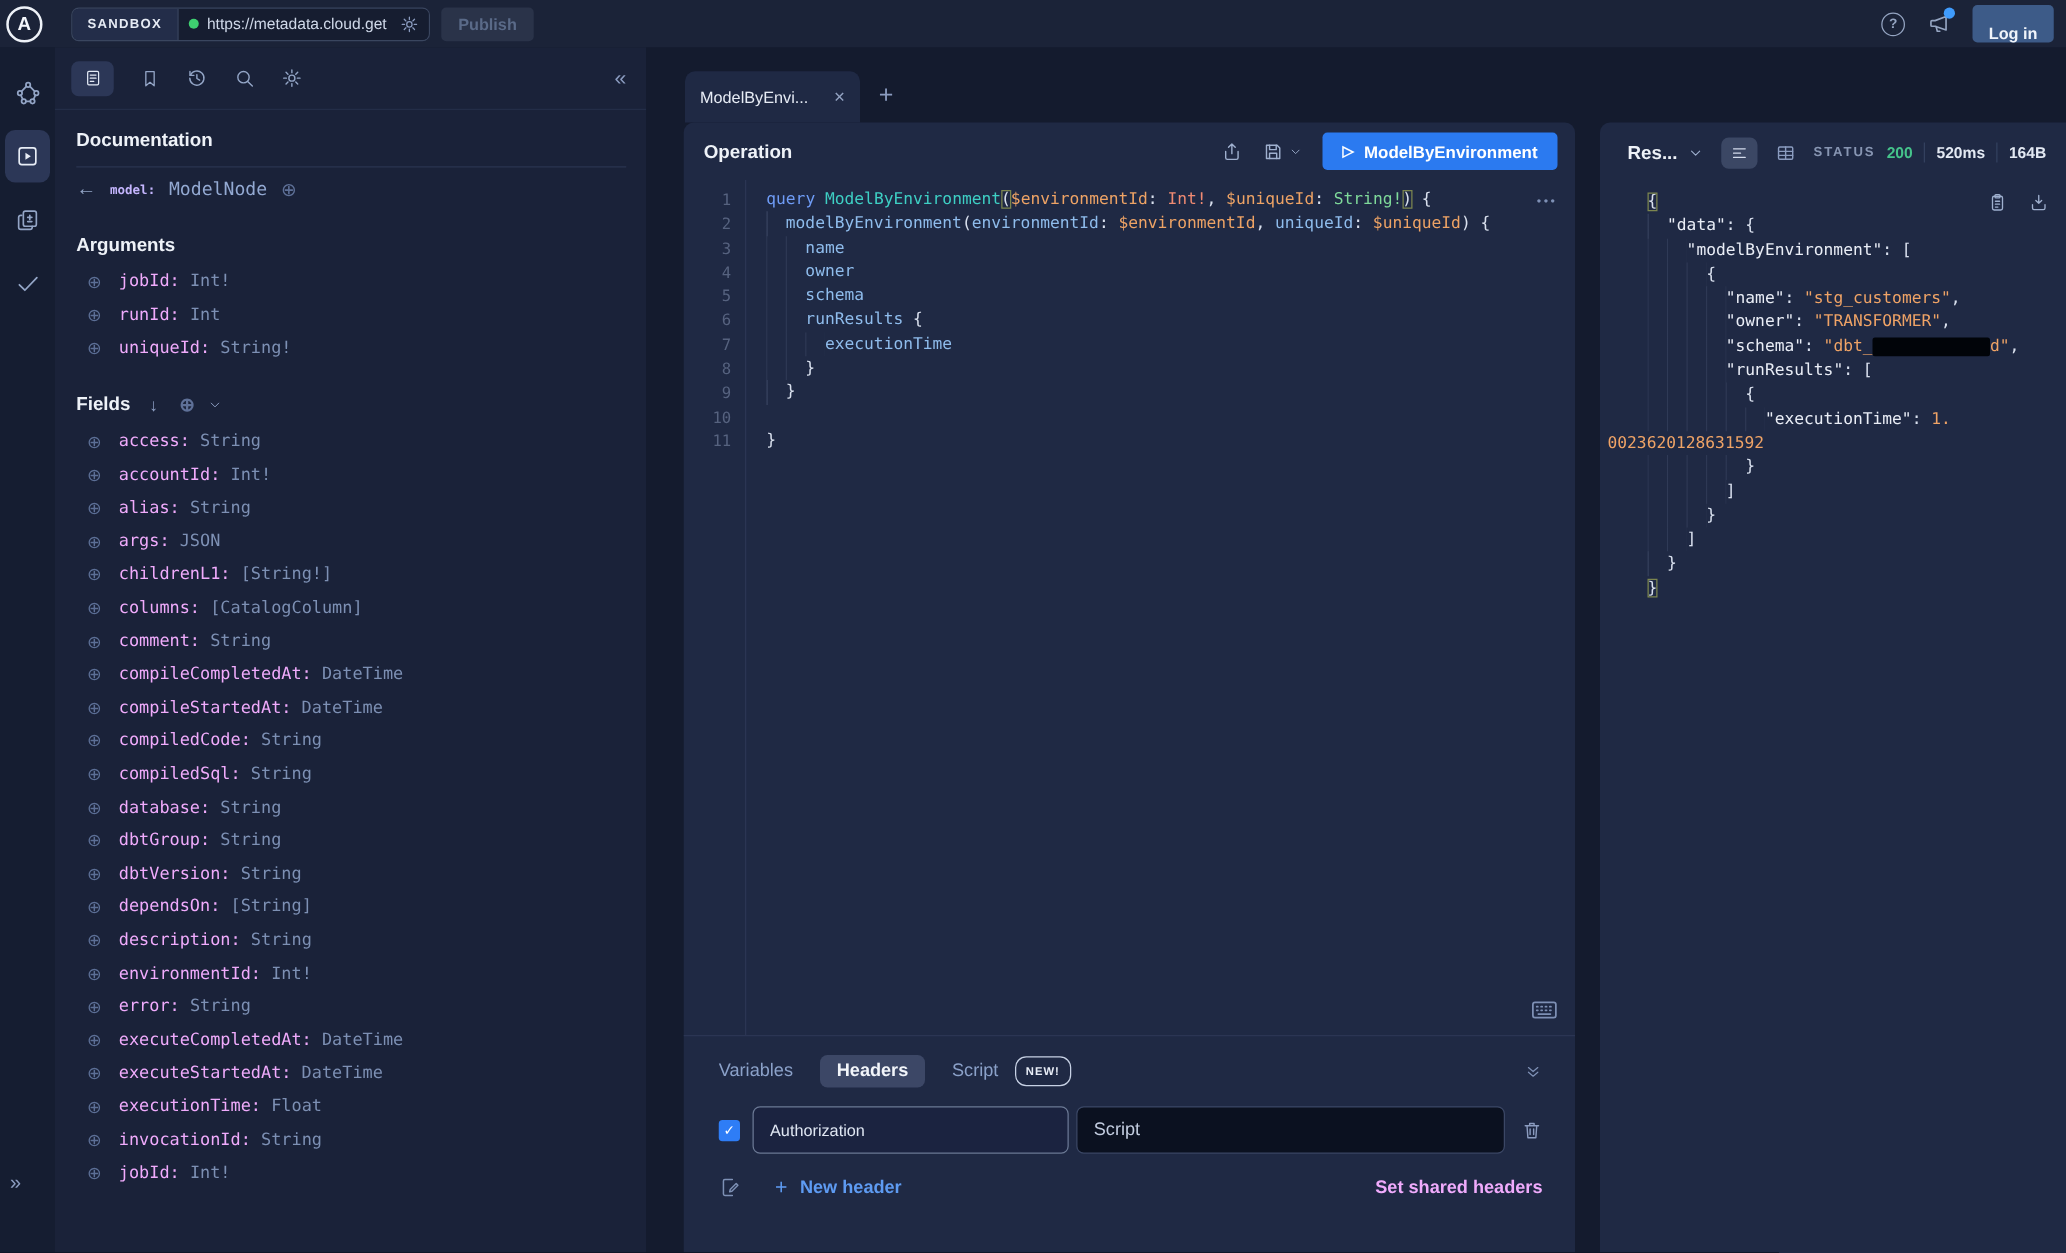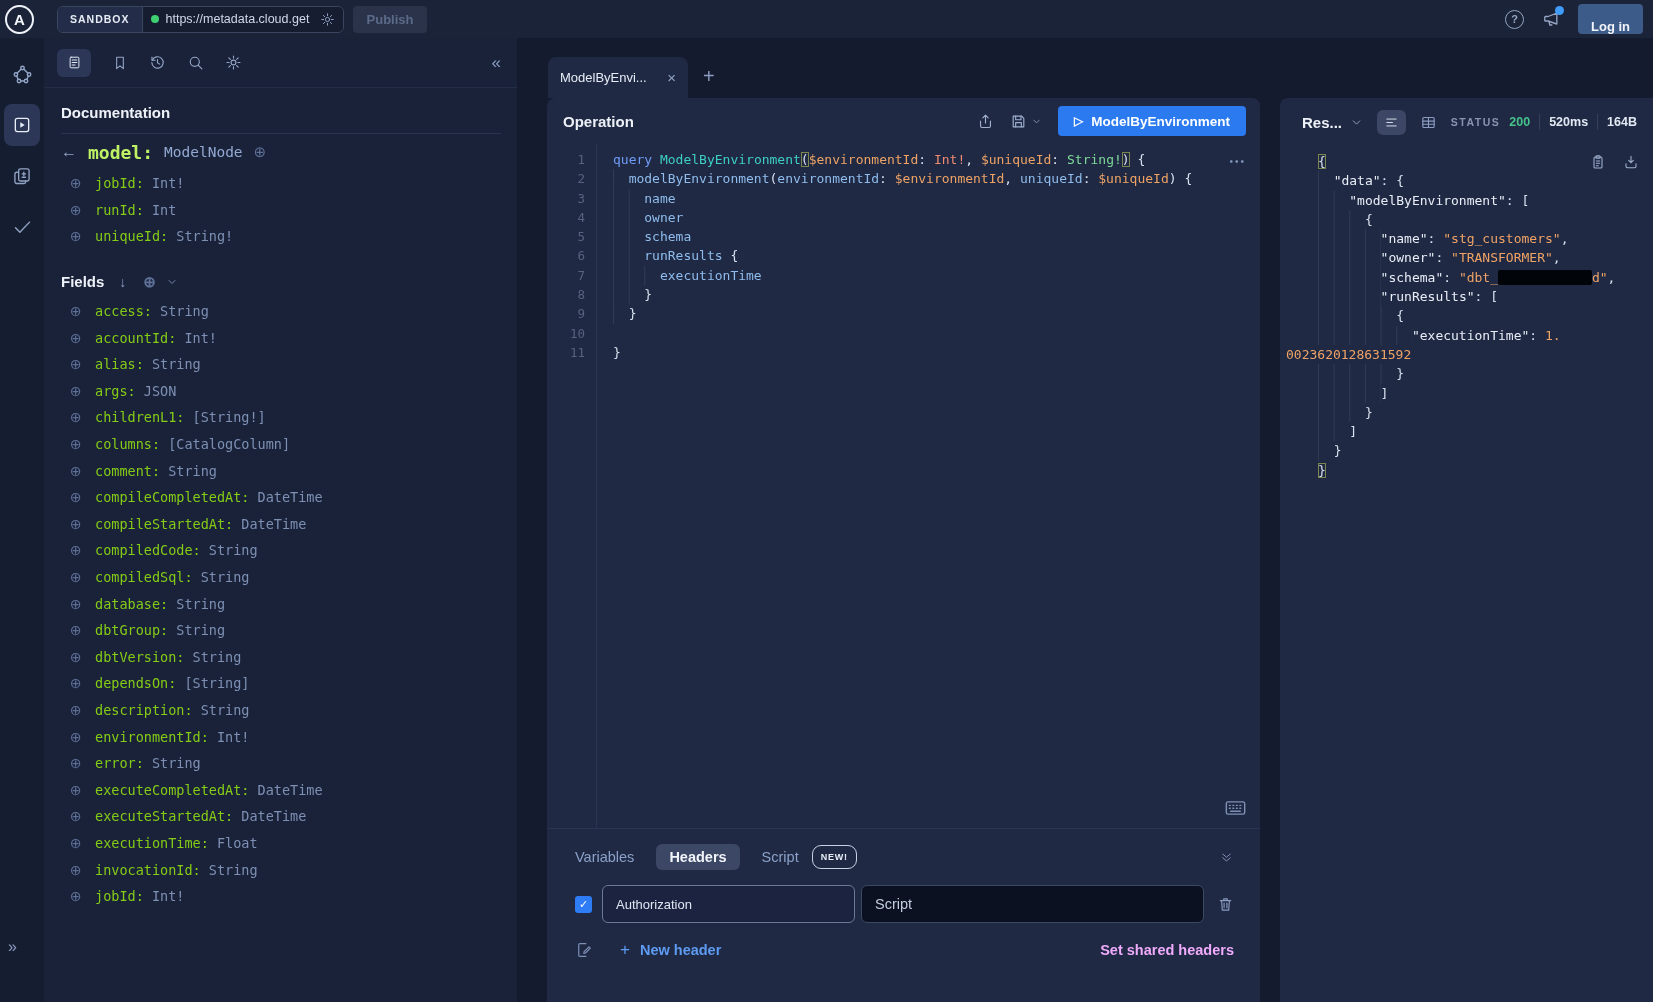--- a/index.html
+++ b/index.html
@@ -40,33 +40,33 @@
   
   .sidebar{position:absolute;top:38px;left:44px;width:473px;bottom:0;background:#1a2239;display:flex;flex-direction:column;}
   .side-tools{height:50px;flex:0 0 auto;display:flex;align-items:center;gap:21px;padding:0 16px 0 13px;border-bottom:1px solid #232d47;color:#93a5c6;}
   .tool-active{width:34px;height:28px;background:#2c3757;border-radius:6px;display:flex;align-items:center;justify-content:center;color:#e2e9f4;}
   .side-collapse{margin-left:auto;font-size:17px;color:#8b9cc0;}
   .side-scroll{flex:1;overflow:hidden;padding:16px 16px 0 17px;}
   .doc-title{font-size:15px;font-weight:700;color:#eef2f8;margin:0 0 12px 0;}
   .doc-hr{border-bottom:1px solid #2a3450;}
   .crumb{display:flex;align-items:center;height:36px;gap:11px;}
   .crumb .back{color:#93a5c6;font-size:16px;}
-  .crumb .cl1{font-size:18px;font-weight:700;color:#bef264;}
+  .crumb .cl1{font-size:10px;font-weight:700;color:#c4b5fd;}
   .crumb .cl2{font-size:14.5px;color:#93a9d2;}
   .cplus{color:#5e7097;font-size:15px;}
   .sec-h{font-size:15px;font-weight:700;color:#eef2f8;display:flex;align-items:center;}
   .sec-args{margin:18px 0 7px 0;}
   .sec-fields{margin:23px 0 7px 0;}
   .sec-h .sorticon{margin-left:15px;color:#8b9cc0;font-size:14px;font-weight:400;}
   .sec-h .cplus{margin-left:17px;}
   .sec-h .chev{margin-left:10px;color:#8b9cc0;}
   .doc-row{display:flex;align-items:center;height:26.6px;}
   .rplus{color:#5c6f96;font-size:14px;width:17px;margin:0 11px 0 6px;text-align:center;flex:0 0 auto;}
   .rmono{font-family:"DejaVu Sans Mono", monospace;font-size:13.5px;white-space:pre;}
-  .rnm{color:#84cc16;text-align:right;}
+  .rnm{color:#f0abfc;text-align:right;}
   .rty{color:#7d90b4;}
 
   
   .main{position:absolute;top:38px;left:517px;right:0;bottom:0;background:#141b2e;}
   .tab{position:absolute;top:19px;left:31px;width:140px;height:41px;background:#1f2944;border-radius:8px 8px 0 0;
        display:flex;align-items:center;padding:0 12px;}
   .tab-title{font-size:13px;color:#e7ecf5;white-space:nowrap;overflow:hidden;flex:1;}
   .tab-close{color:#93a3c2;font-size:15px;margin-left:8px;}
   .newtab{position:absolute;top:28px;left:186px;color:#8b9cc0;font-size:20px;line-height:20px;}
 
@@ -248,20 +248,23 @@
     </div>
     <div class="side-scroll">
       <div class="doc-title">Documentation</div>
       <div class="doc-hr"></div>
       <div class="crumb">
         <span class="back">←</span>
         <span class="cl1 mono">model:</span>
         <span class="cl2 mono">ModelNode</span>
         <span class="cplus">⊕</span>
       </div>
+      <div class="sec-h sec-args">
+          <span>Arguments</span>
+        </div>
       <div>
           <div class="doc-row">
             <span class="rplus">⊕</span>
             <span class="rmono"><span class="rnm">jobId:</span><span class="rty"> Int!</span></span>
           </div>
           <div class="doc-row">
             <span class="rplus">⊕</span>
             <span class="rmono"><span class="rnm">runId:</span><span class="rty"> Int</span></span>
           </div>
           <div class="doc-row">

